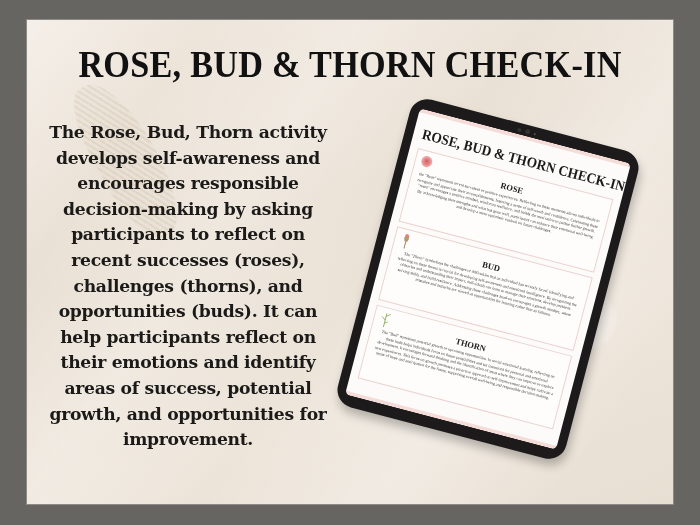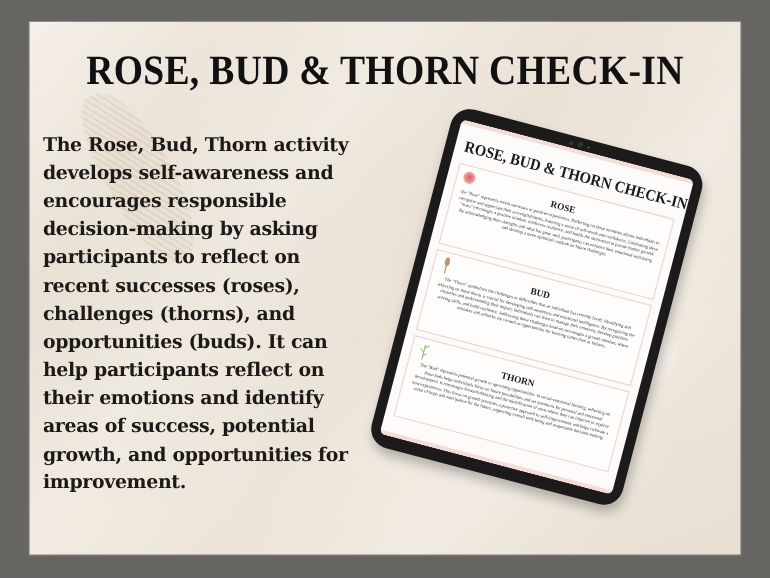--- a/index.html
+++ b/index.html
@@ -33,21 +33,21 @@
   .title {
     position: absolute; left: 0; width: 646px; top: 22px;
     text-align: center;
     font-family: "Liberation Serif", "DejaVu Serif", serif;
     font-weight: bold; font-size: 38px; color: #111;
     letter-spacing: 0.3px;
     transform: scaleX(0.9);
   }
   .body-text {
     position: absolute; left: 12px; top: 100px; width: 298px;
-    text-align: left;
+    text-align: center;
     font-family: "DejaVu Serif", serif;
     font-weight: bold; font-size: 17.2px; line-height: 25.6px;
     color: #1b1a18;
     letter-spacing: -0.3px;
   }
   .tablet-wrap {
     position: absolute;
     left: 370px; top: 120px; width: 236px; height: 318px;
     transform: rotate(14.7deg);
     transform-origin: 50% 50%;

